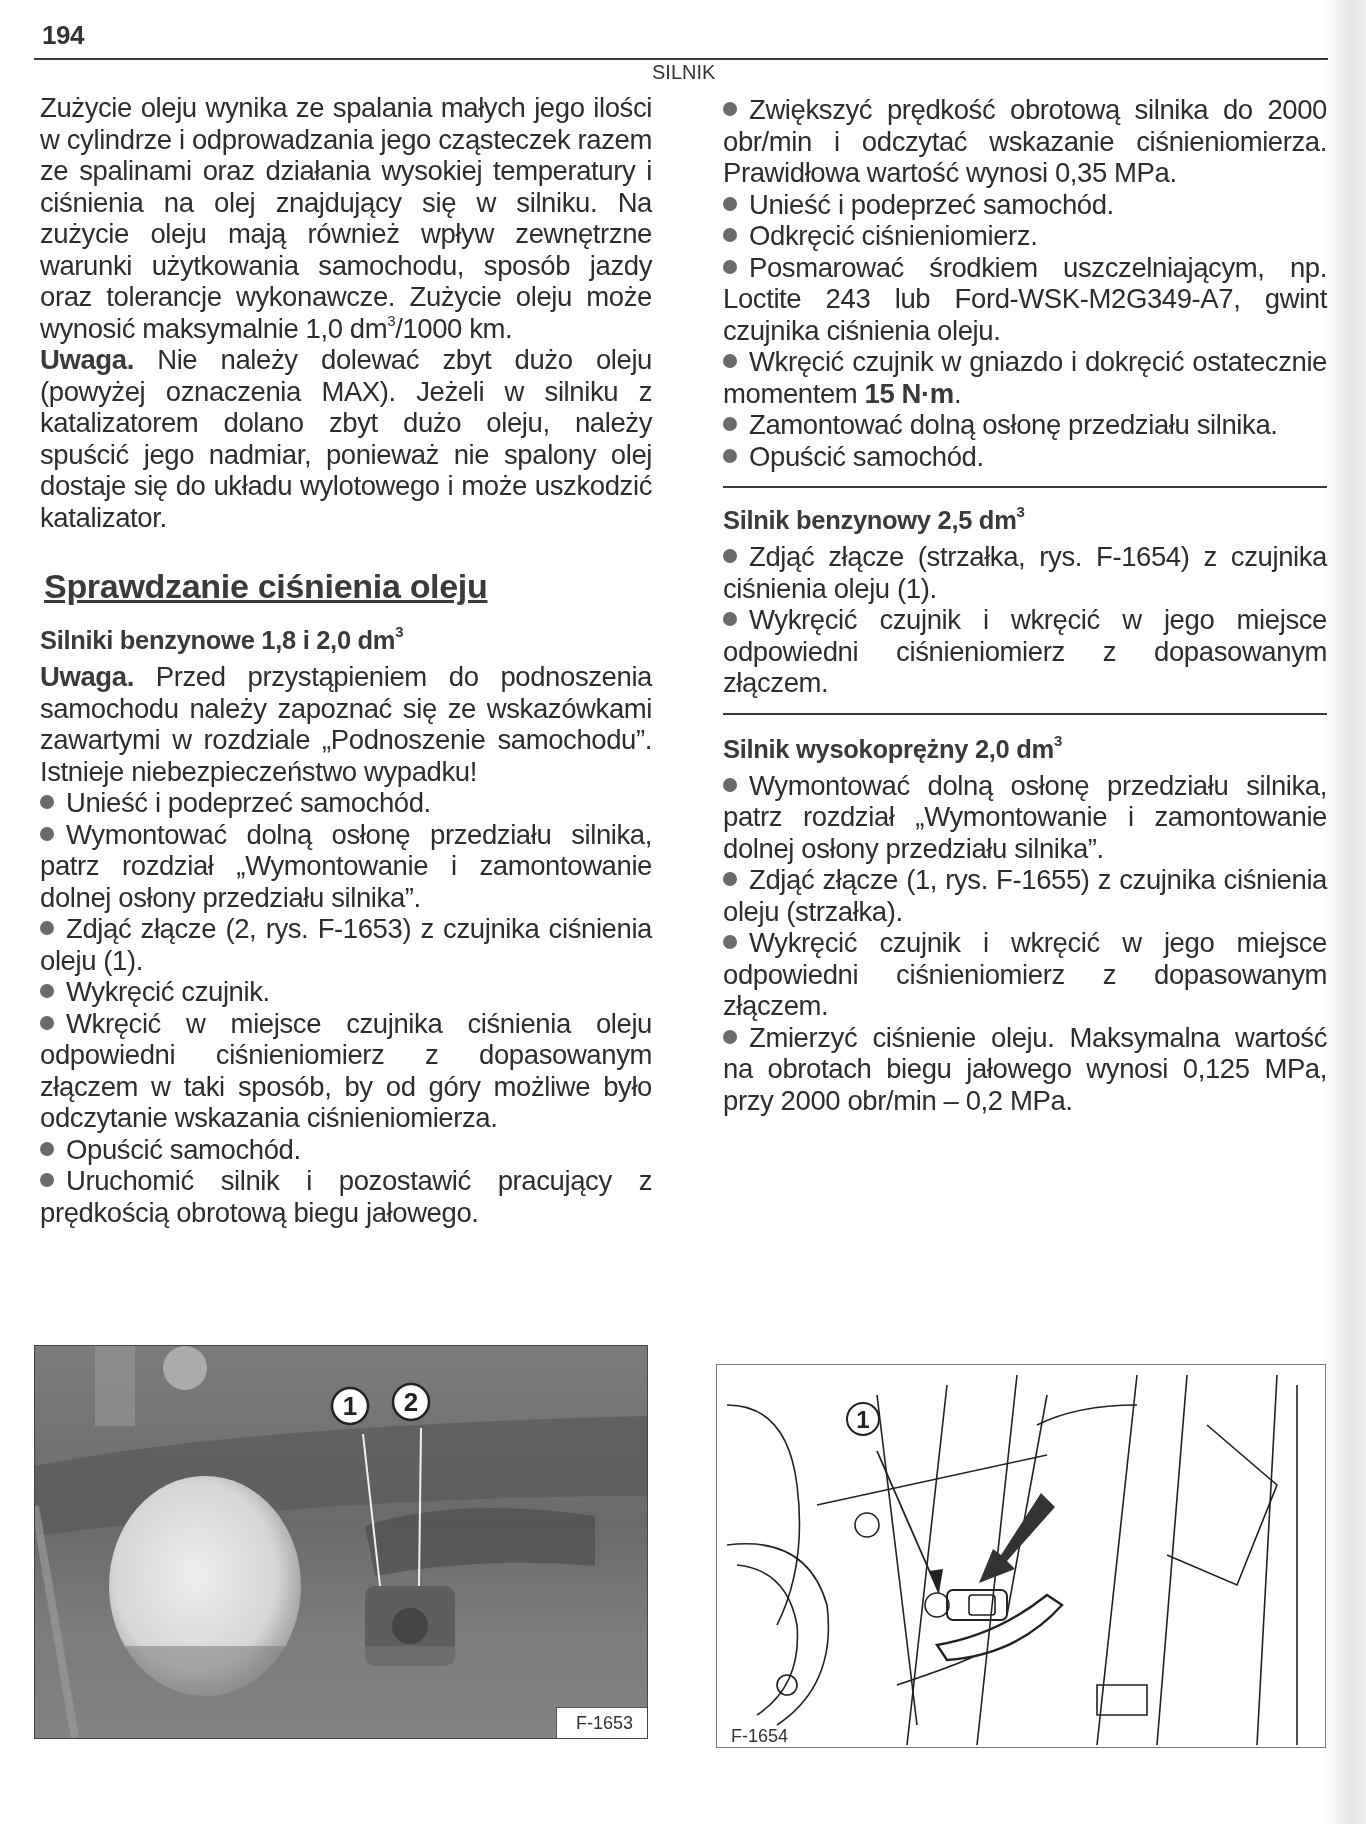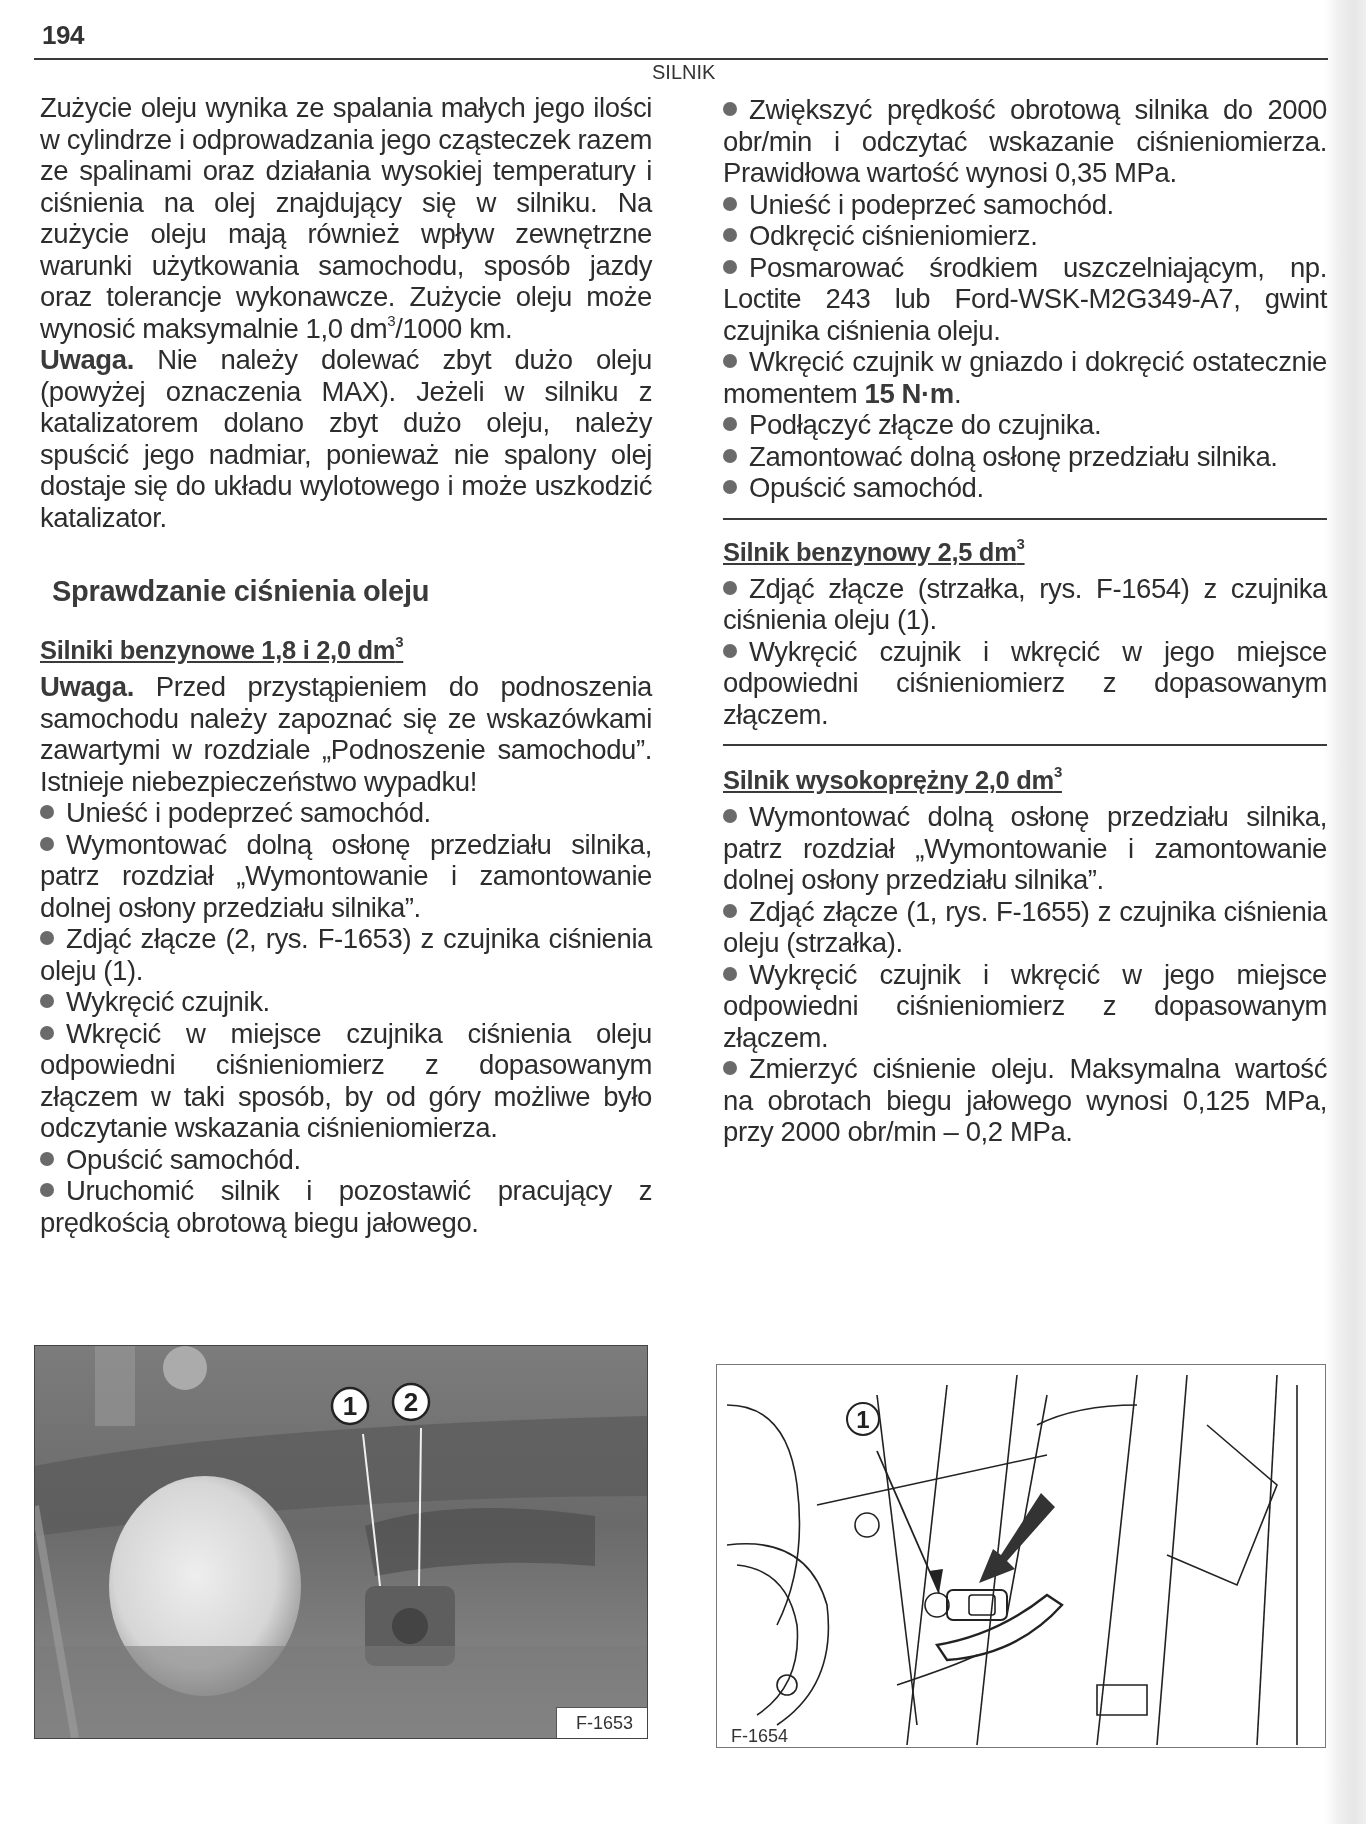--- a/index.html
+++ b/index.html
@@ -23,22 +23,22 @@
   .col-right { left: 723px; width: 604px; top: 94px; }
 
   .p {
     font-size: 27.5px; line-height: 31.5px; margin: 0; text-align: justify;
     letter-spacing: -0.4px; color: #2d2d2d;
   }
   .p .b { font-weight: bold; color: #3a3a3a; }
   .bullet { display: inline-block; width: 14px; height: 14px; border-radius: 50%; background: #6a6a6a; margin-right: 12px; vertical-align: 3px; }
   sup { font-size: 15px; line-height: 0; vertical-align: 12px; }
 
-  .h2 { font-size: 29px; font-weight: bold; color: #3a3a3a; margin: 12px; letter-spacing: -0.3px; }
-  .h3 { font-size: 25.5px; font-weight: bold; color: #3a3a3a; margin: 0; letter-spacing: -0.3px; text-decoration: underline; }
+  .h2 { font-size: 34px; font-weight: bold; color: #3a3a3a; margin: 4px; letter-spacing: -0.3px; text-decoration: underline; }
+  .h3 { font-size: 25.5px; font-weight: bold; color: #3a3a3a; margin: 0; letter-spacing: -0.3px; }
 
   .section-rule { height: 2px; background: #3a3a3a; margin: 0; }
 
   .figure { position: absolute; border: 1.5px solid #444; overflow: hidden; }
   .fig-left { left: 34px; top: 1345px; width: 612px; height: 392px; background: #8a8a8a; }
   .fig-right { left: 716px; top: 1364px; width: 608px; height: 382px; background: #ffffff; border-color: #777; }
   .fig-caption-box { position: absolute; right: 0; bottom: 0; width: 90px; height: 30px; background: #ffffff; border-left: 1px solid #555; border-top: 1px solid #555; }
   .fig-caption { position: absolute; font-size: 18px; color: #333; }
   .fig-left .fig-caption { right: 14px; bottom: 4px; }
   .fig-right .fig-caption { left: 14px; bottom: 0; }
@@ -73,21 +73,20 @@
   <p class="p"><span class="bullet"></span><span>Opuścić samochód.</span></p>
   <p class="p"><span class="bullet"></span><span>Uruchomić silnik i pozostawić pracujący z prędkością obrotową biegu jałowego.</span></p>
 </div>
 
 <div class="col col-right">
   <p class="p"><span class="bullet"></span><span>Zwiększyć prędkość obrotową silnika do 2000 obr/min i odczytać wskazanie ciśnieniomierza. Prawidłowa wartość wynosi 0,35 MPa.</span></p>
   <p class="p"><span class="bullet"></span><span>Unieść i podeprzeć samochód.</span></p>
   <p class="p"><span class="bullet"></span><span>Odkręcić ciśnieniomierz.</span></p>
   <p class="p"><span class="bullet"></span><span>Posmarować środkiem uszczelniającym, np. Loctite 243 lub Ford-WSK-M2G349-A7, gwint czujnika ciśnienia oleju.</span></p>
   <p class="p"><span class="bullet"></span><span>Wkręcić czujnik w gniazdo i dokręcić ostatecznie momentem </span><span class="b">15 N·m</span><span>.</span></p>
-  <p class="p"><span class="bullet"></span><span>Podłączyć złącze do czujnika.</span></p>
   <p class="p"><span class="bullet"></span><span>Zamontować dolną osłonę przedziału silnika.</span></p>
   <p class="p"><span class="bullet"></span><span>Opuścić samochód.</span></p>
 
   <div style="height:14px"></div>
   <div class="section-rule"></div>
   <div style="height:18px"></div>
   <h3 class="h3"><span>Silnik benzynowy 2,5 dm</span><sup>3</sup></h3>
   <div style="height:6px"></div>
   <p class="p"><span class="bullet"></span><span>Zdjąć złącze (strzałka, rys. F-1654) z czujnika ciśnienia oleju (1).</span></p>
   <p class="p"><span class="bullet"></span><span>Wykręcić czujnik i wkręcić w jego miejsce odpowiedni ciśnieniomierz z dopasowanym złączem.</span></p>

